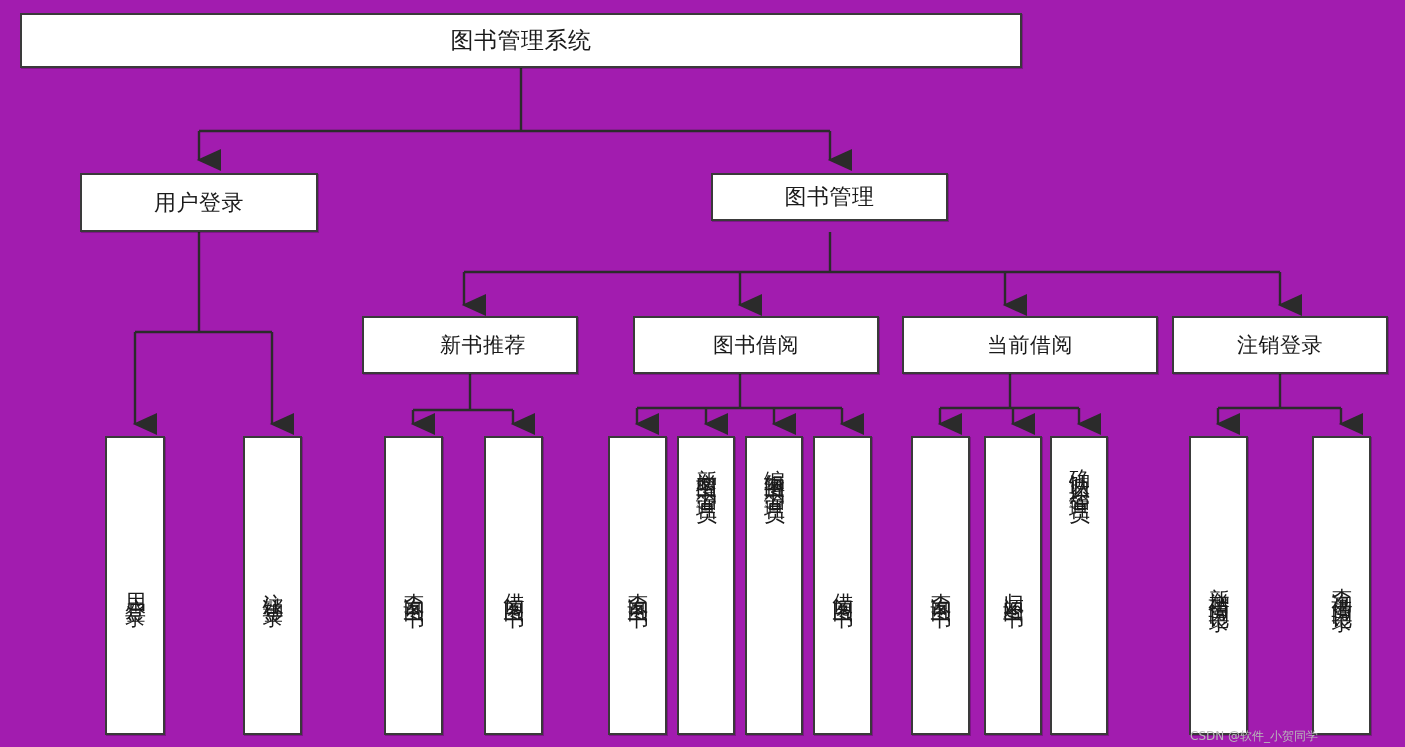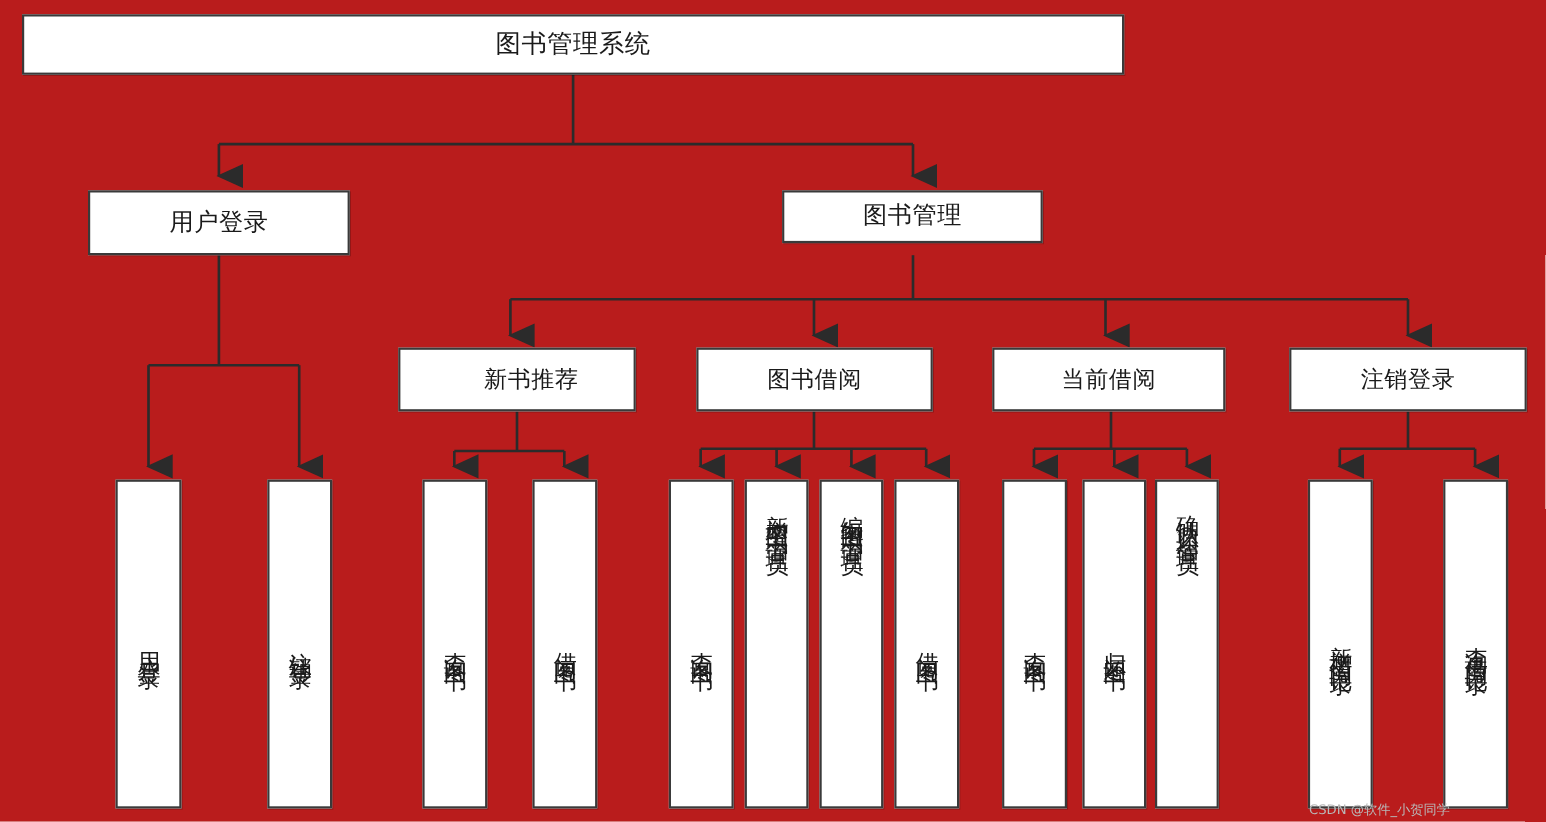--- a/index.html
+++ b/index.html
@@ -7,21 +7,21 @@
     padding: 0;
     background: #ffffff;
   }
   body {
     font-family: "DejaVu Sans", "Liberation Sans", sans-serif;
   }
   #diagram-root {
     position: relative;
     width: 1405px;
     height: 747px;
-    background: #b91c1c;
+    background: #a21caf;
     overflow: hidden;
   }
   svg#connectors {
     position: absolute;
     left: 0;
     top: 0;
     width: 1405px;
     height: 747px;
     pointer-events: none;
   }
@@ -135,24 +135,24 @@
       </div>
       <div class="node lvl2" style="left: 80px; top: 173px; width: 238px; height: 59px;">
         <span class="label">用户登录</span>
       </div>
       <div class="node lvl2" style="left: 711px; top: 173px; width: 237px; height: 48px;">
         <span class="label">图书管理</span>
       </div>
       <div class="node lvl3" style="left: 362px; top: 316px; width: 216px; height: 58px; padding-left: 26px;">
         <span class="label">新书推荐</span>
       </div>
-      <div class="node lvl3" style="left: 633px; top: 316px; width: 215px; height: 58px;">
+      <div class="node lvl3" style="left: 633px; top: 316px; width: 246px; height: 58px;">
         <span class="label">图书借阅</span>
       </div>
-      <div class="node lvl3" style="left: 902px; top: 316px; width: 212px; height: 58px;">
+      <div class="node lvl3" style="left: 902px; top: 316px; width: 256px; height: 58px;">
         <span class="label">当前借阅</span>
       </div>
       <div class="node lvl3" style="left: 1172px; top: 316px; width: 216px; height: 58px;">
         <span class="label">注销登录</span>
       </div>
       <div class="node leaf centered" style="left: 105px; top: 436px; width: 60px; height: 299px;">
         <span class="label">用户登录</span>
       </div>
       <div class="node leaf centered" style="left: 243px; top: 436px; width: 59px; height: 299px;">
         <span class="label">注销登录</span>

